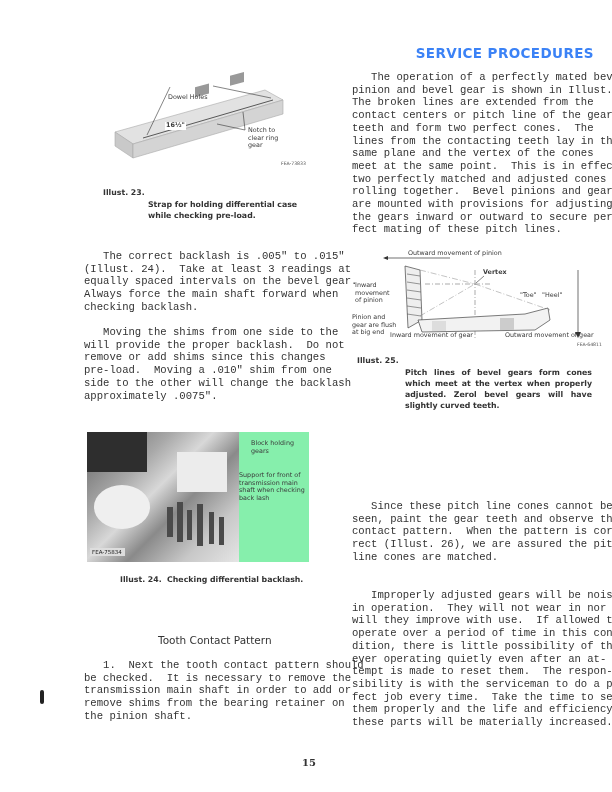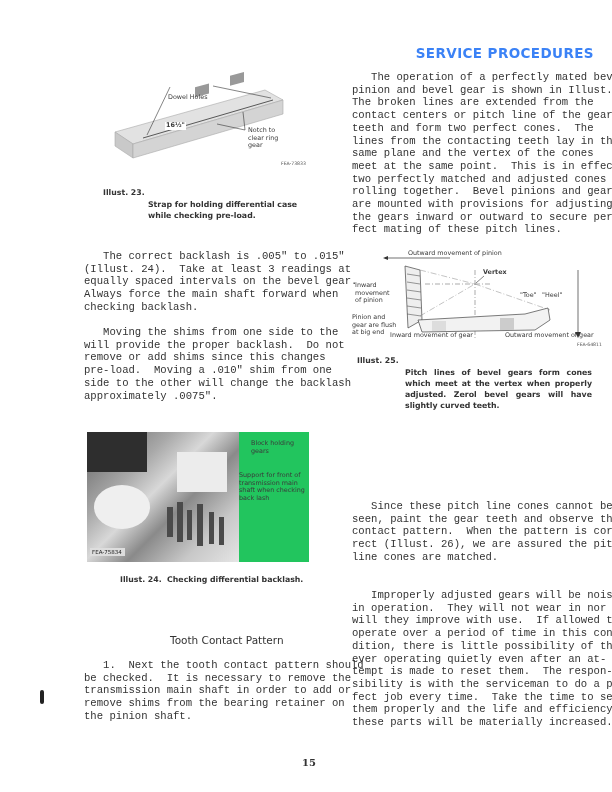--- a/index.html
+++ b/index.html
@@ -79,37 +79,37 @@
       <rect x="90" y="70" width="6" height="40"></rect>
       <rect x="100" y="78" width="5" height="30"></rect>
       <rect x="110" y="72" width="6" height="42"></rect>
       <rect x="122" y="80" width="5" height="32"></rect>
       <rect x="132" y="85" width="5" height="28"></rect>
     </g>
     <rect x="3" y="116" width="35" height="8" fill="#ddd"></rect>
   </svg>
   <span class="abs fig-id" style="left:5px; top:117px; font-size:5.5px; color:#222;">FEA-75834</span>
 </div>
-<div class="abs" style="left:239px; top:432px; width:70px; height:130px; background:#22c55e;">
+<div class="abs" style="left:239px; top:432px; width:70px; height:130px; background:#86efac;">
   <div class="abs label" style="left:12px; top:8px;">
     <div>Block holding</div>
     <div>gears</div>
   </div>
   <div class="abs label" style="left:0px; top:40px;">
     <div>Support for front of</div>
     <div>transmission main</div>
     <div>shaft when checking</div>
     <div>back lash</div>
   </div>
 </div>
 <div class="abs caption" style="left:120px; top:574px;">
   <span>Illust. 24.</span>&nbsp;&nbsp;<span>Checking differential backlash.</span>
 </div>
 
-<div class="abs section-title" style="left:170px; top:634px;">Tooth Contact Pattern</div>
+<div class="abs section-title" style="left:158px; top:634px;">Tooth Contact Pattern</div>
 <div class="abs body-text" style="left:84px; top:659px;">
   <p>   1.  Next the tooth contact pattern should</p>
   <p>be checked.  It is necessary to remove the</p>
   <p>transmission main shaft in order to add or</p>
   <p>remove shims from the bearing retainer on</p>
   <p>the pinion shaft.</p>
 </div>
 
 <div class="abs body-text" style="left:352px; top:71px;">
   <p>   The operation of a perfectly mated bevel</p>

